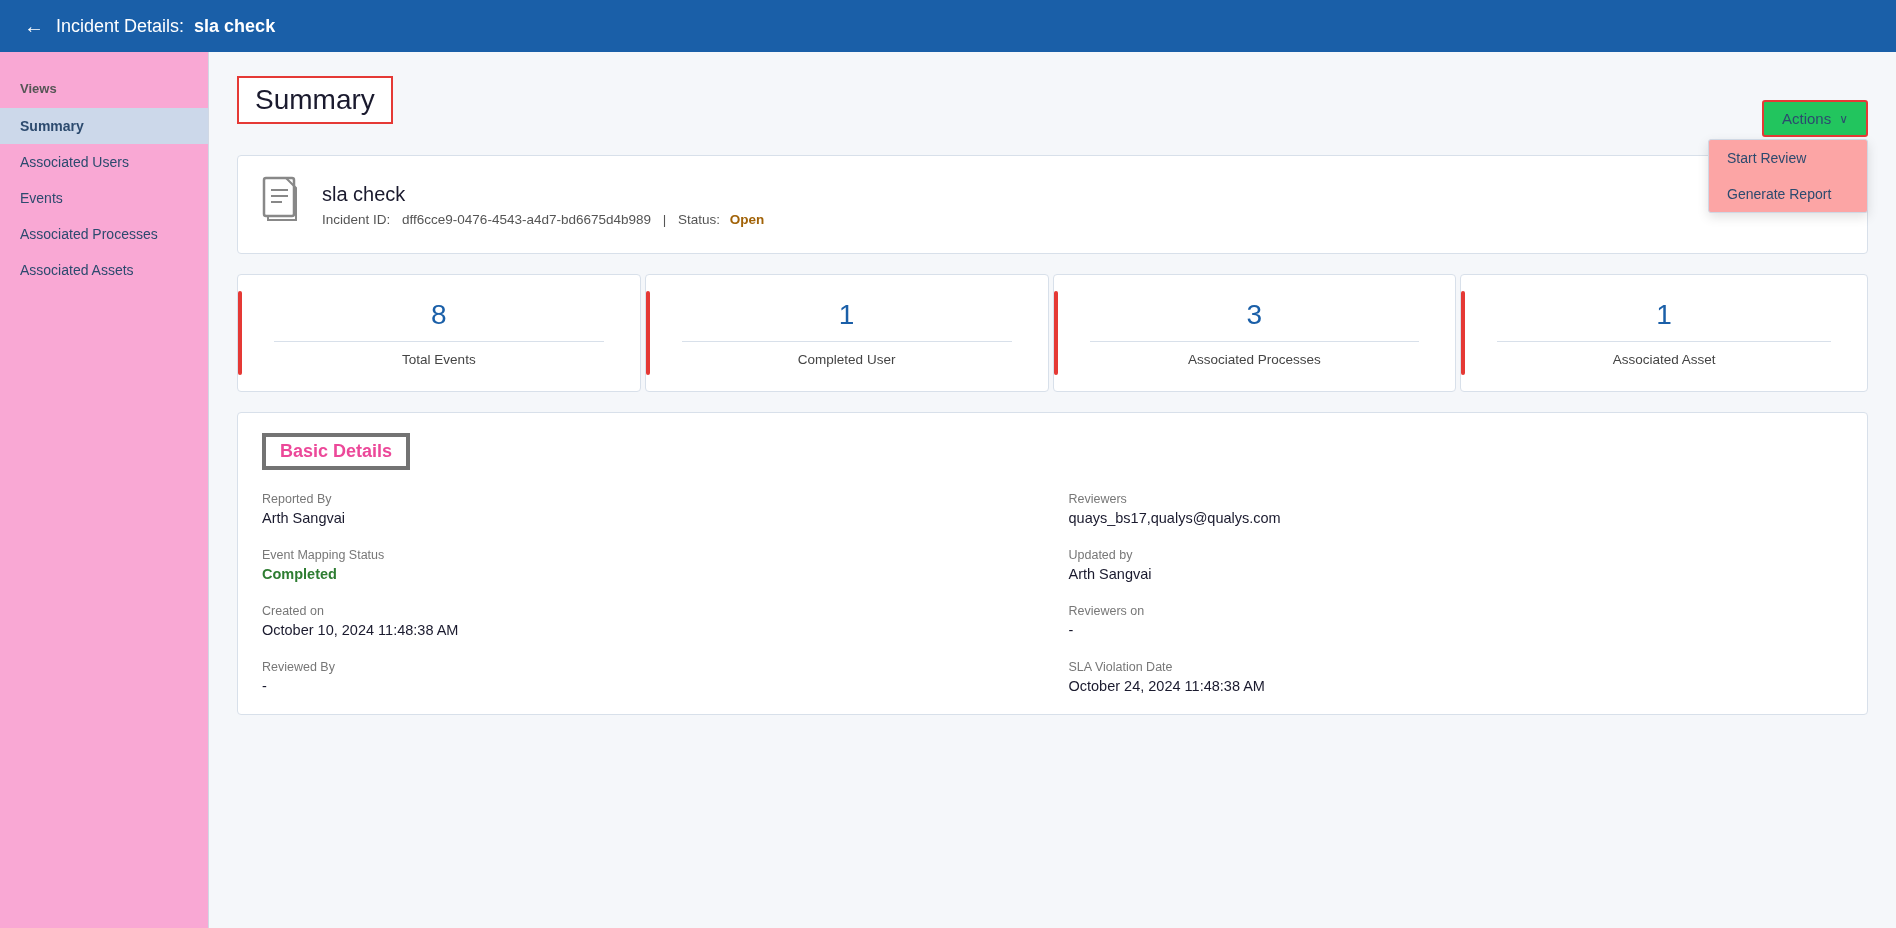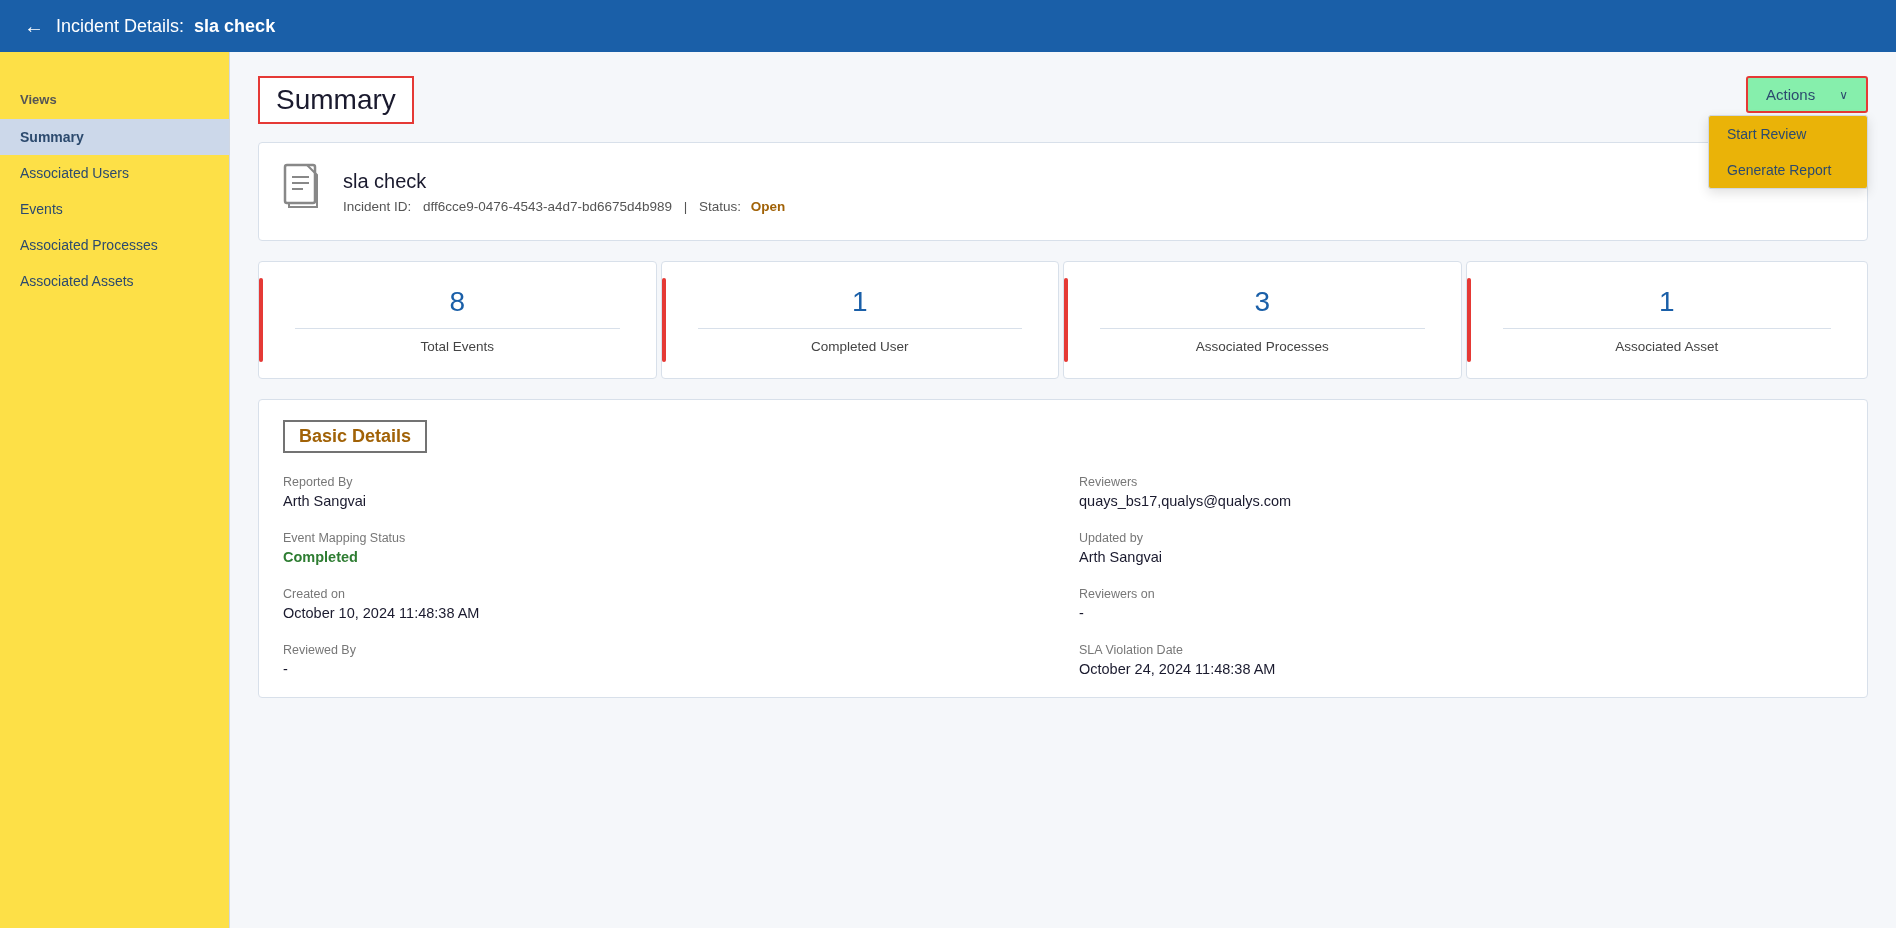--- a/index.html
+++ b/index.html
@@ -29,23 +29,23 @@
     }
 
     
     .layout {
       display: flex;
       height: calc(100vh - 52px);
     }
 
     
     .sidebar {
-      width: 230px;
-      background: #fde047;
-      padding: 32px 0;
+      width: 209px;
+      background: #f9a8d4;
+      padding: 21px 0;
       flex-shrink: 0;
       border-right: 1px solid #d0d8e4;
     }
     .sidebar-section-label {
       font-size: 13px;
       font-weight: 600;
       color: #555;
       padding: 8px 20px 12px;
       text-transform: none;
     }
@@ -85,38 +85,39 @@
       padding: 6px 16px;
       background: white;
     }
 
     
     .actions-btn-wrapper {
       position: relative;
     }
     .actions-btn {
       border: 2px solid #e53935;
-      background: #86efac;
+      background: #22c55e;
       color: #2c4a6e;
       padding: 8px 18px;
       font-size: 15px;
       cursor: pointer;
       display: flex;
       align-items: center;
-      gap: 24px;
+      gap: 8px;
       border-radius: 3px;
+      margin-top: 24px;
     }
     .actions-btn .chevron {
       font-size: 12px;
     }
     .actions-dropdown {
       position: absolute;
       right: 0;
       top: calc(100% + 2px);
-      background: #eab308;
+      background: #fca5a5;
       border: 1px solid #d0d8e4;
       border-radius: 3px;
       min-width: 160px;
       box-shadow: 0 4px 12px rgba(0,0,0,0.12);
       z-index: 100;
     }
     .actions-dropdown-item {
       padding: 10px 18px;
       font-size: 14px;
       color: #2c4a6e;
@@ -200,22 +201,22 @@
     
     .basic-details-section {
       background: white;
       border: 1px solid #d8e0ea;
       border-radius: 4px;
       padding: 20px 24px;
     }
     .basic-details-title {
       font-size: 18px;
       font-weight: 700;
-      color: #a16207;
-      border: 2px solid #737373;
+      color: #ec4899;
+      border: 4px solid #737373;
       padding: 4px 14px;
       display: inline-block;
       margin-bottom: 22px;
     }
     .details-grid {
       display: grid;
       grid-template-columns: repeat(2, 1fr);
       gap: 22px 32px;
     }
     .detail-field-label {

